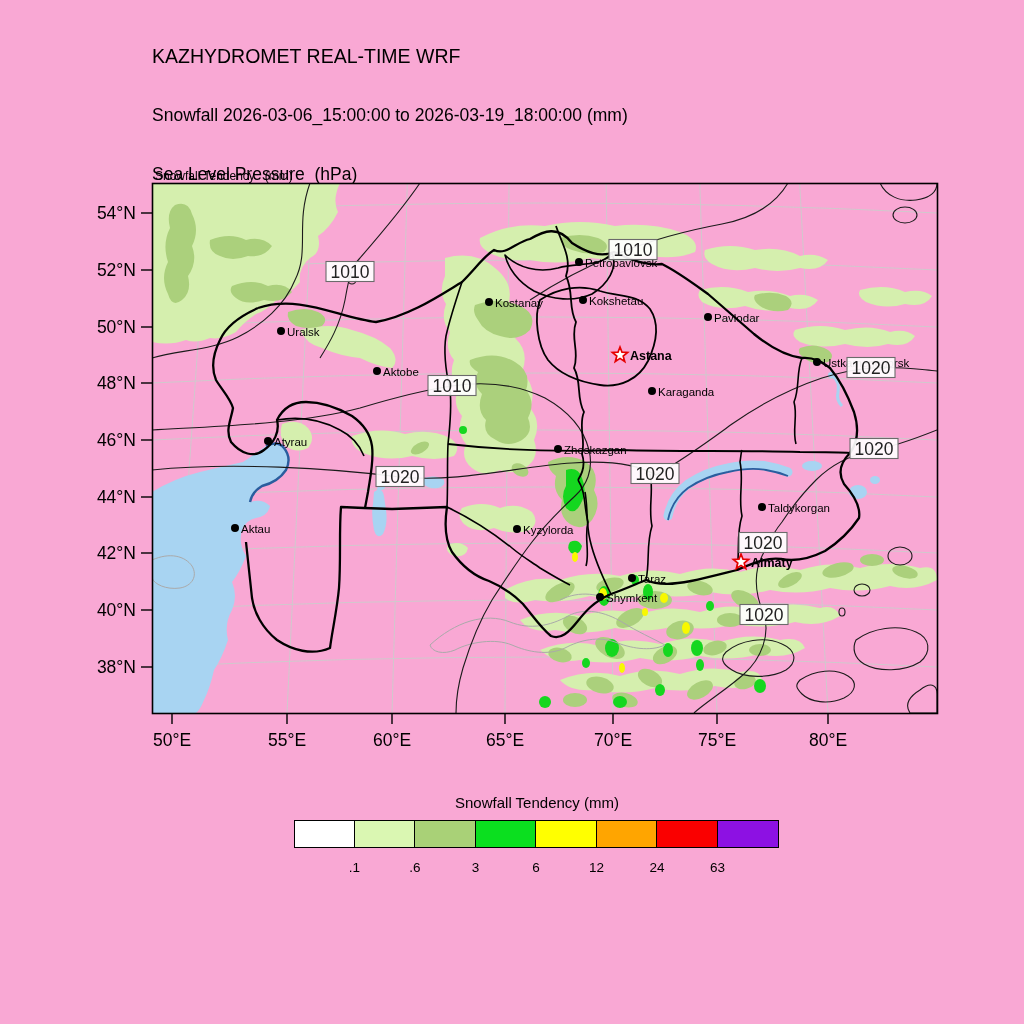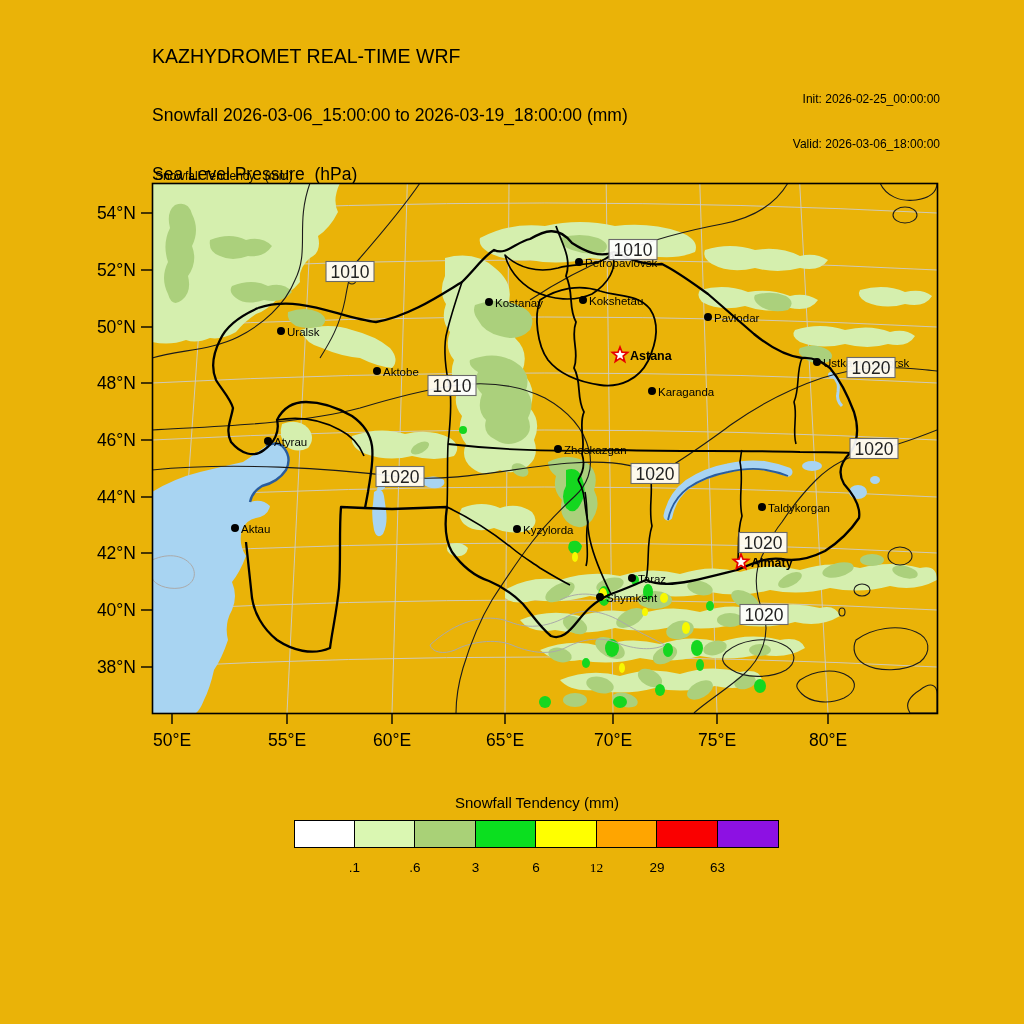--- a/index.html
+++ b/index.html
@@ -1,16 +1,16 @@
 <!DOCTYPE html>
 <html><head>
 <meta charset="utf-8">
 <style>
   html,body{margin:0;padding:0;background:#fff;}
-  .page{position:relative;width:1024px;height:1024px;background:#eab308;overflow:hidden;
+  .page{position:relative;width:1024px;height:1024px;background:#f9a8d4;overflow:hidden;
         font-family:"Liberation Sans",sans-serif;color:#000;}
   .hdr{position:absolute;left:152px;top:8px;white-space:pre;}
   .hdr .t1{font-size:19.5px;line-height:24px;}
   .hdr .t2{font-size:17.5px;line-height:23px;}
   .hdr .t3{font-size:17.5px;line-height:23px;}
   .initblock{position:absolute;right:84px;top:62px;text-align:right;font-size:12px;line-height:15px;white-space:pre;}
   .maplegend{position:absolute;left:155px;top:136px;font-size:12px;line-height:16px;white-space:pre;}
   svg text{font-family:"Liberation Sans",sans-serif;}
   .cbar-title{position:absolute;left:296px;top:794px;width:482px;text-align:center;font-size:15px;}
   .cbar{position:absolute;left:294px;top:820px;width:484px;height:28px;}
@@ -22,24 +22,20 @@
 <body>
 
 <div class="page">
 
   <div class="hdr">
     <div class="t1">KAZHYDROMET REAL-TIME WRF</div>
     <div class="t2">Snowfall 2026-03-06_15:00:00 to 2026-03-19_18:00:00 (mm)</div>
     <div class="t3">Sea Level Pressure  (hPa)</div>
   </div>
 
-  <div class="initblock">
-    <div>Init: 2026-02-25_00:00:00</div>
-    <div>Valid: 2026-03-06_18:00:00</div>
-  </div>
 
   <div class="maplegend">
     <div>Snowfall Tendency   (mm)</div>
     <div>Sea Level Pressure   (hPa)</div>
   </div>
 
   <svg id="mapsvg" width="1024" height="1024" viewBox="0 0 1024 1024" style="position:absolute;left:0;top:0;">
     <defs>
       <clipPath id="mapclip">
           <rect x="152" y="183" width="785" height="530"></rect>
@@ -373,17 +369,17 @@
       <div class="seg" style="left: 241px; width: 60.5px; background: rgb(255, 255, 0);"></div>
       <div class="seg" style="left: 301.5px; width: 60.5px; background: rgb(255, 165, 0);"></div>
       <div class="seg" style="left: 362px; width: 60.5px; background: rgb(250, 0, 0);"></div>
       <div class="seg" style="left: 422.5px; width: 60.5px; background: rgb(141, 17, 227);"></div>
     </div>
   <div class="cbar-ticks" id="cbarticks">
       <div class="tk" style="left: 354.5px;">.1</div>
       <div class="tk" style="left: 415px;">.6</div>
       <div class="tk" style="left: 475.5px;">3</div>
       <div class="tk" style="left: 536px;">6</div>
-      <div class="tk" style="left: 596.5px; font-family: Liberation Serif, serif;">12</div>
-      <div class="tk" style="left: 657px;">29</div>
+      <div class="tk" style="left: 596.5px;">12</div>
+      <div class="tk" style="left: 657px;">24</div>
       <div class="tk" style="left: 717.5px;">63</div>
     </div>
 </div>
 
 </body></html>

